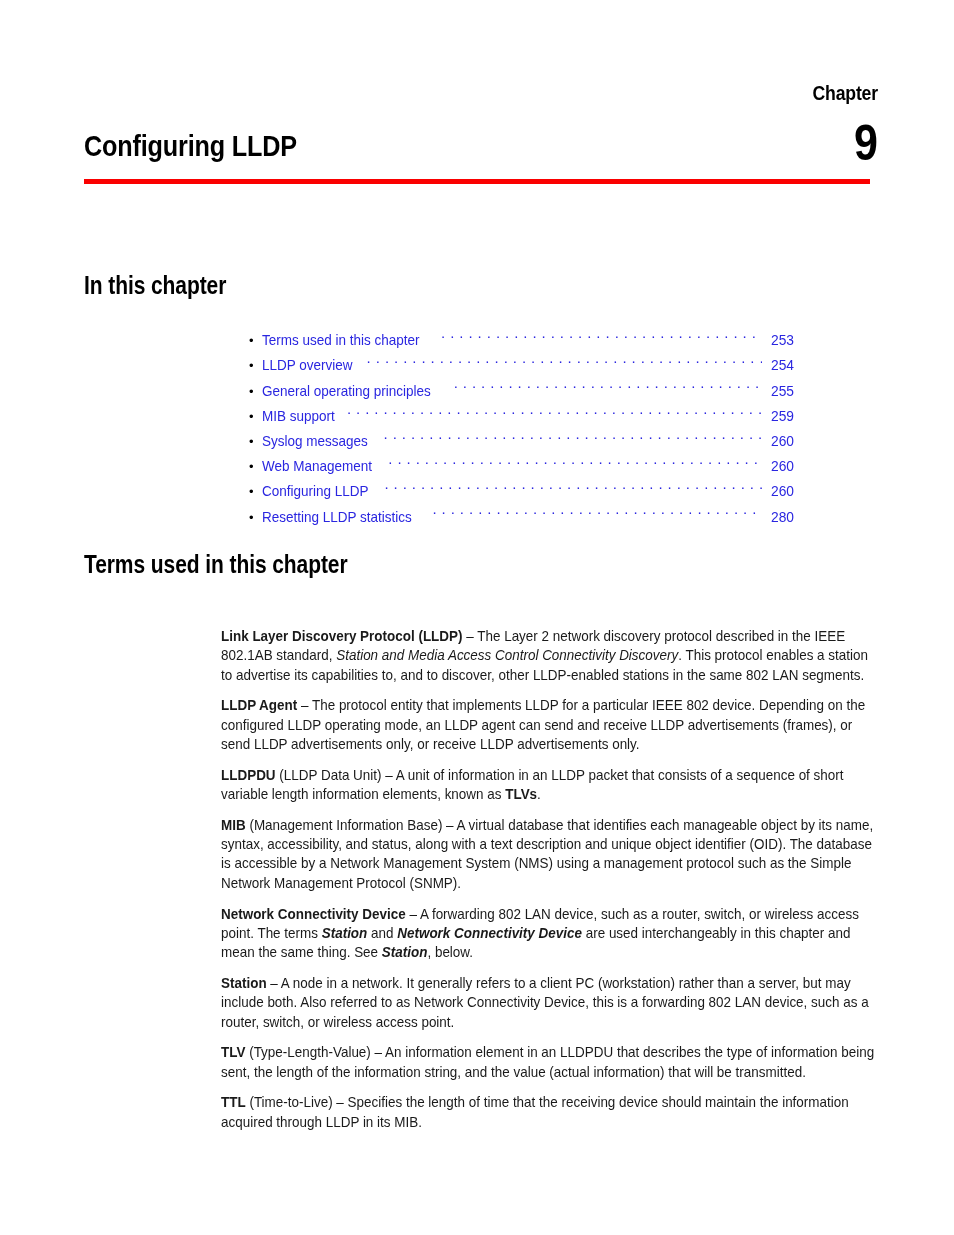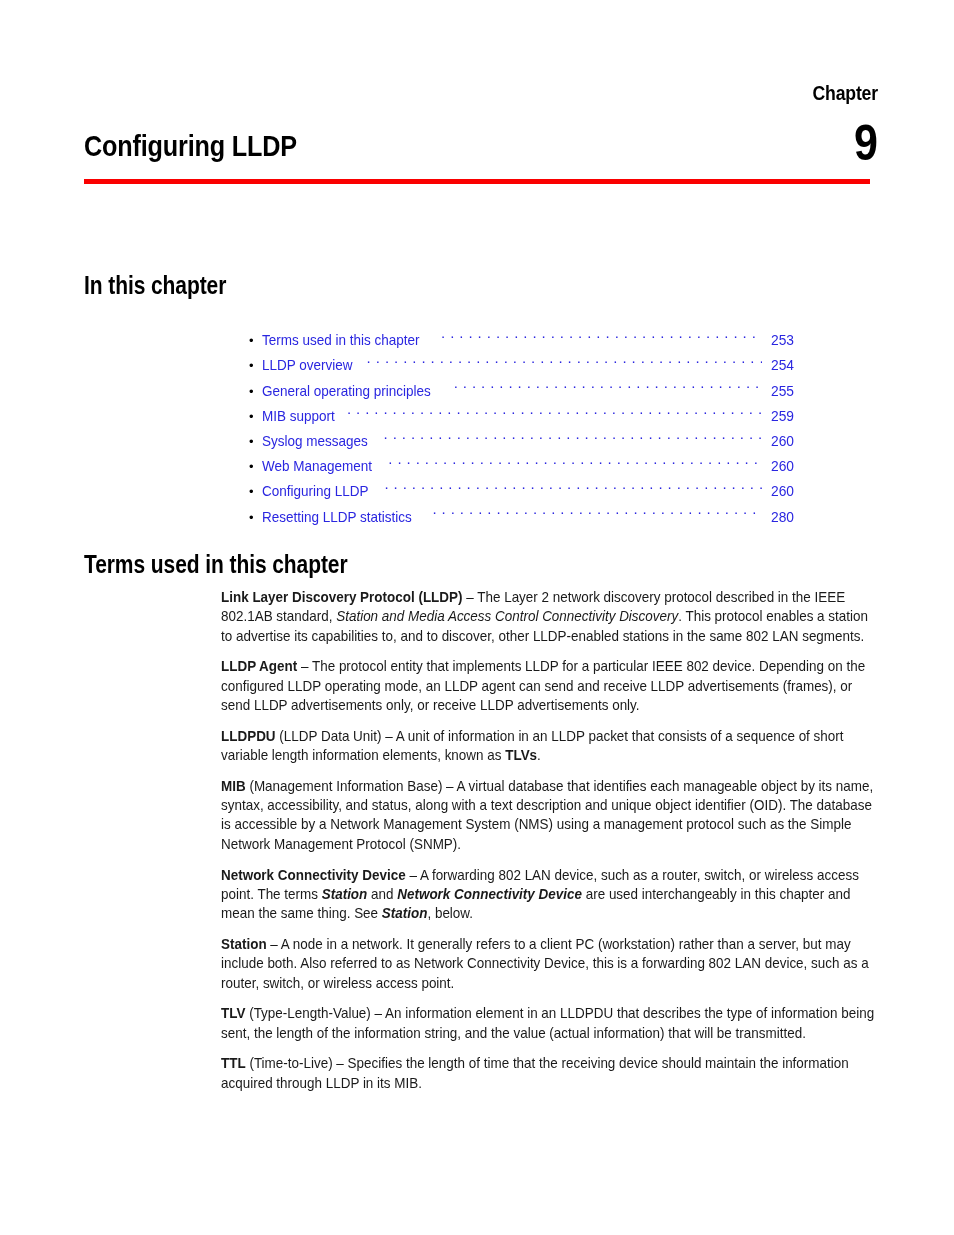--- a/index.html
+++ b/index.html
@@ -142,21 +142,21 @@
     text-align: right;
     min-width: 30px;
     transform: scaleX(0.92);
     transform-origin: right center;
   }
 
   
   .body-col {
     position: absolute;
     left: 221px;
-    top: 588px;
+    top: 627px;
     width: 660px;
   }
   .def-para {
     font-size: 14.4px;
     line-height: 19.3px;
     color: #1a1a1a;
     margin: 0 0 11.5px 0;
     text-align: left;
     transform: scaleX(0.935);
     transform-origin: left top;

